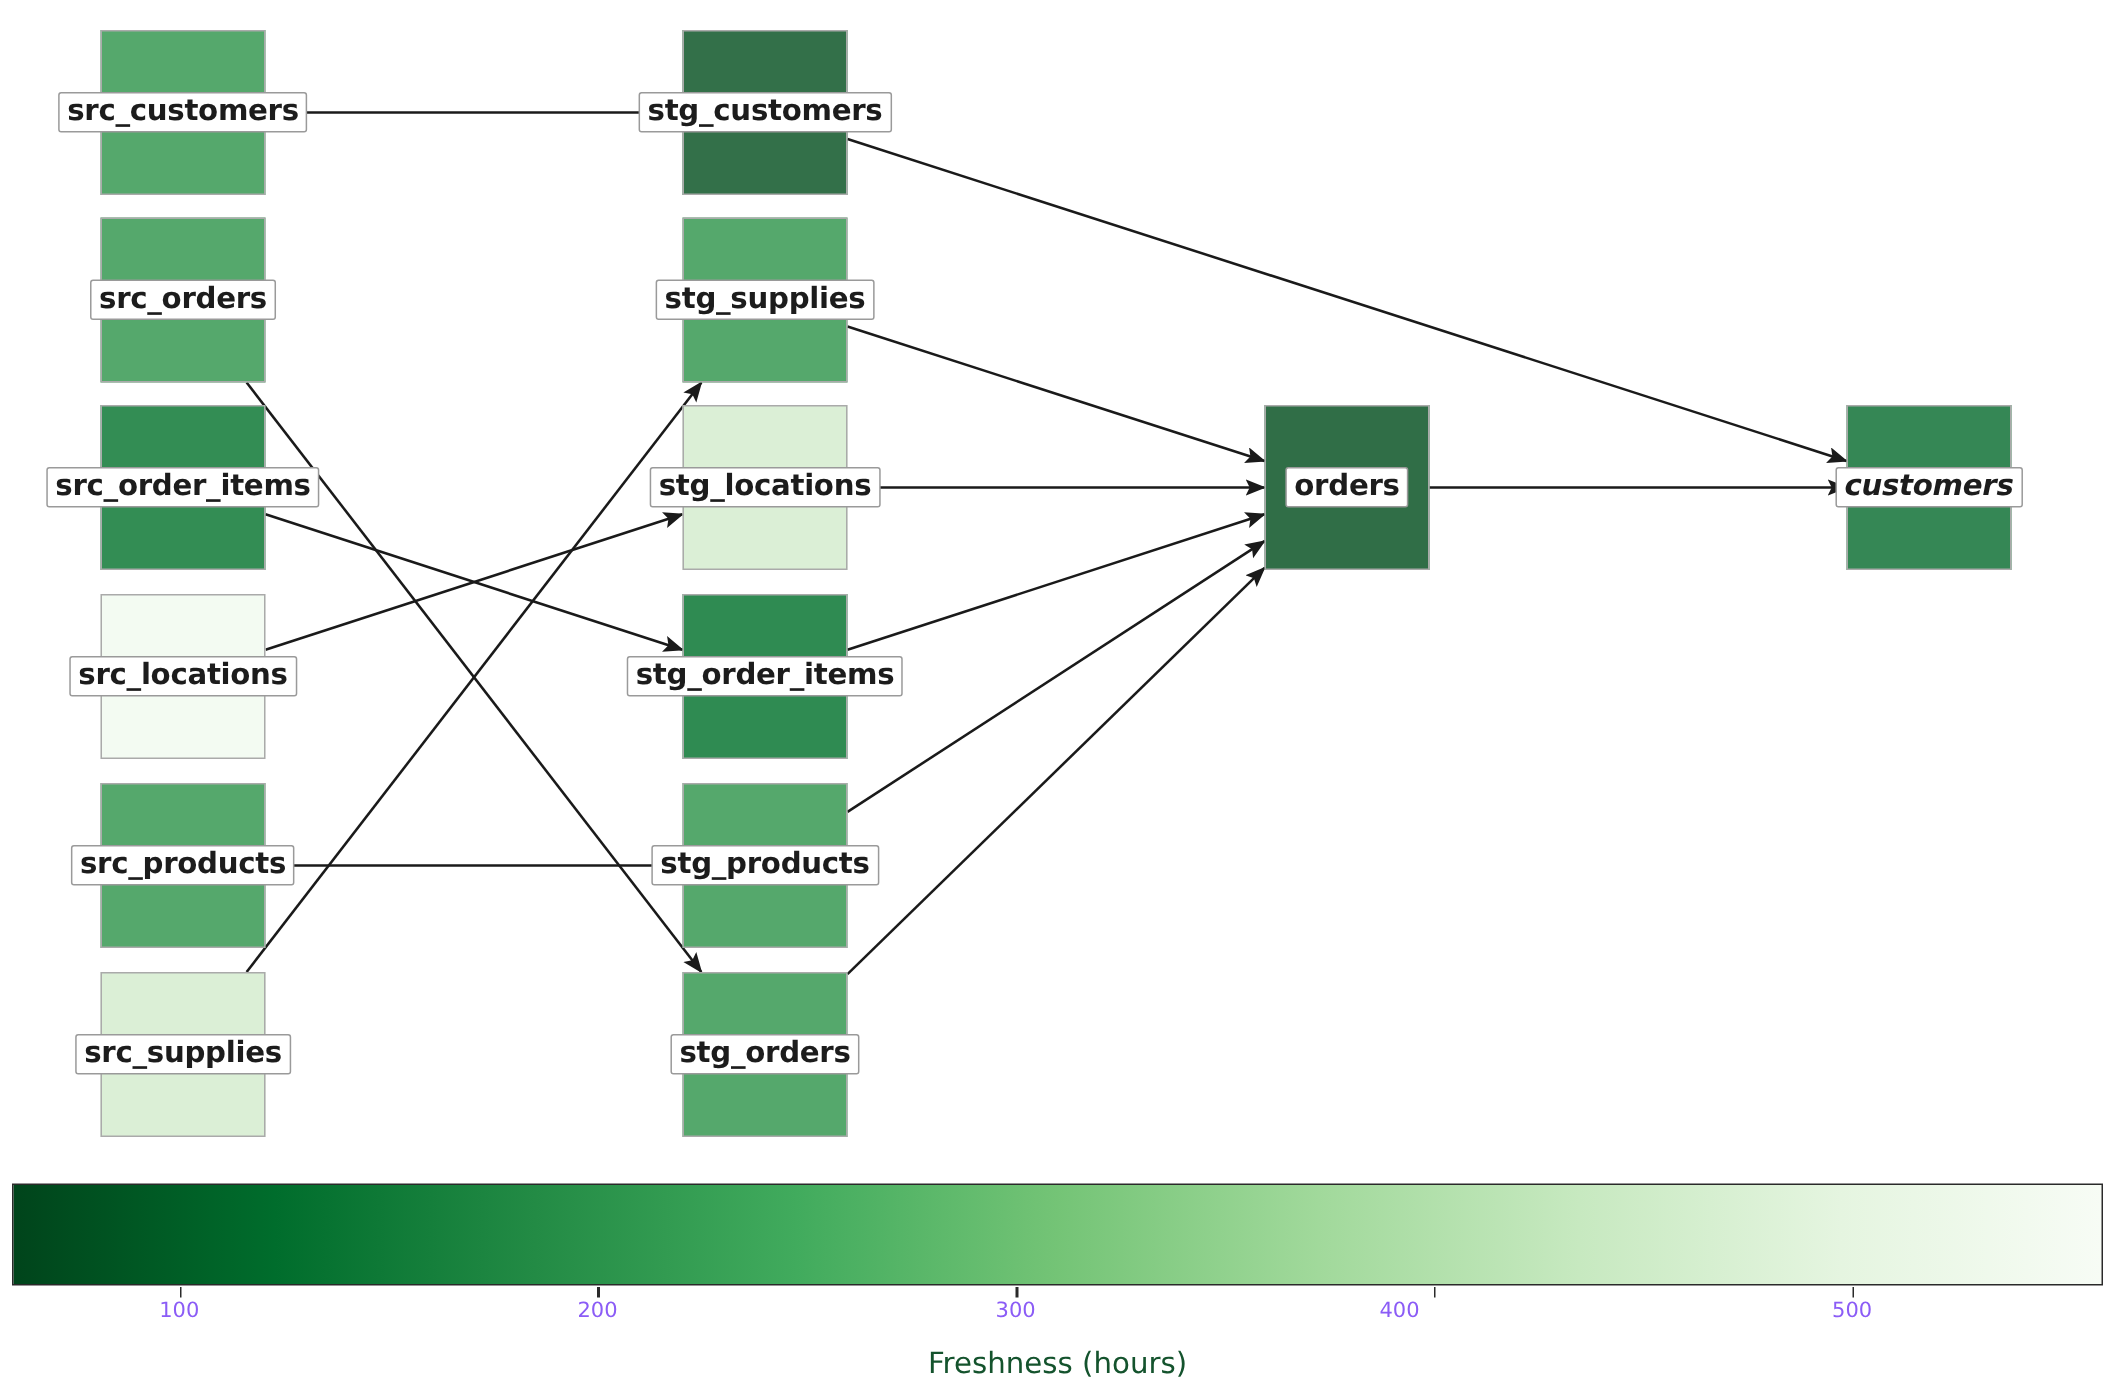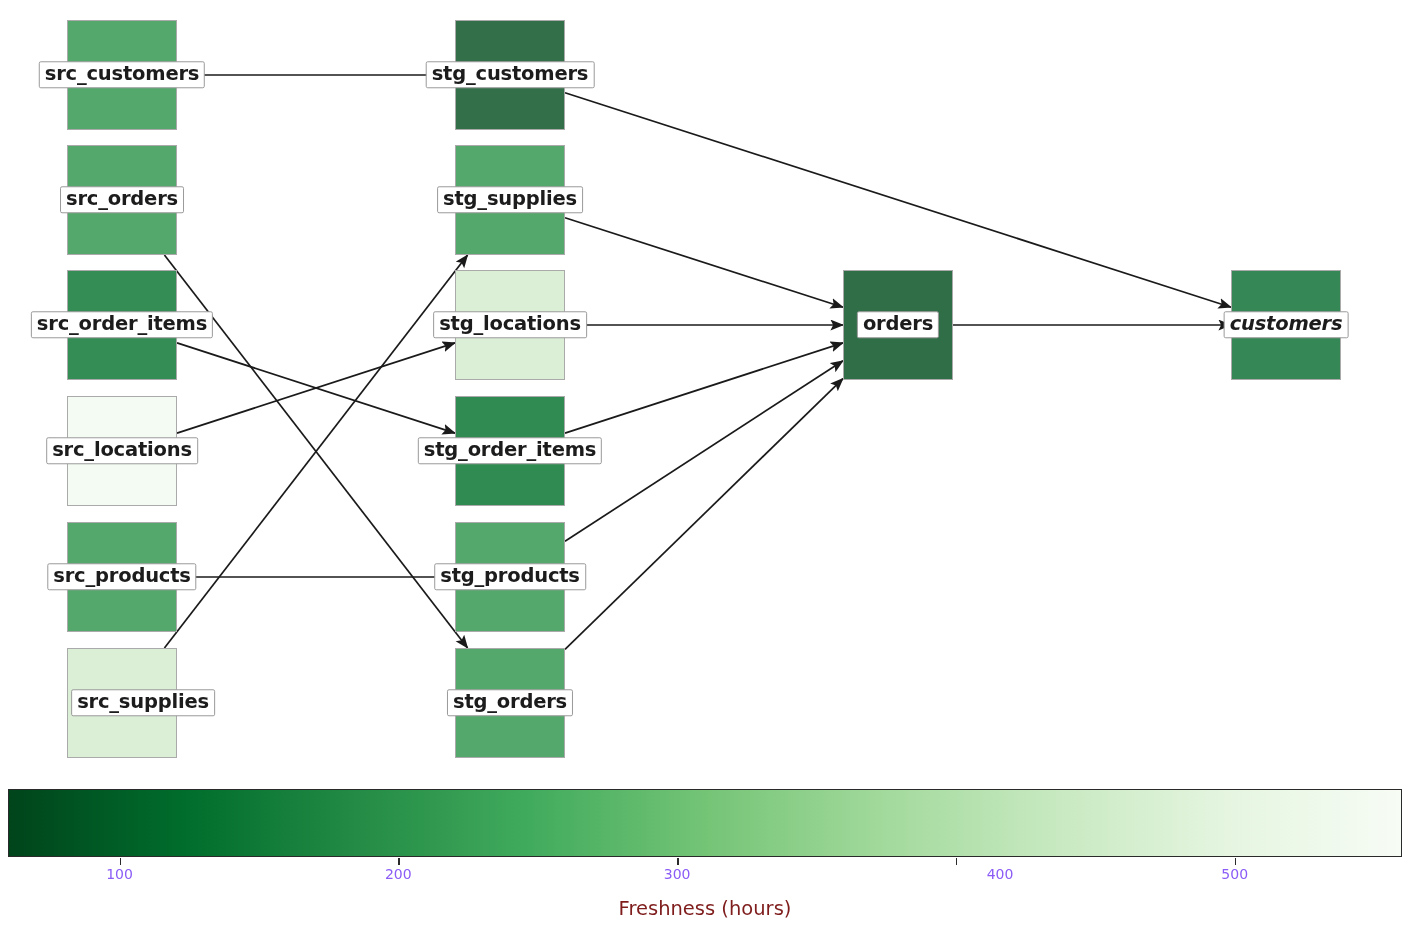--- a/index.html
+++ b/index.html
@@ -91,21 +91,21 @@
     font-size: 14px;
     color: #8b5cf6;
     font-family: "DejaVu Sans", sans-serif;
   }
   #colorbar-title {
     position: absolute;
     top: 897px;
     left: 705px;
     transform: translateX(-50%);
     font-size: 19.5px;
-    color: #7f1d1d;
+    color: #14532d;
     font-family: "DejaVu Sans", sans-serif;
     white-space: nowrap;
   }
 </style>
 </head>
 <body>
 
 <div id="canvas">
 
   <div id="graph-layer">
@@ -146,21 +146,21 @@
         <div class="node-rect" style="left: 455px; top: 648px; width: 110px; height: 110px; background: rgb(85, 168, 108);"></div>
         <div class="node-rect" style="left: 843px; top: 270px; width: 110px; height: 110px; background: rgb(48, 110, 71);"></div>
         <div class="node-rect" style="left: 1231px; top: 270px; width: 110px; height: 110px; background: rgb(53, 135, 85);"></div>
       </div>
     <div id="node-label-group">
         <div class="node-label" style="left: 122px; top: 75px;">src_customers</div>
         <div class="node-label" style="left: 122px; top: 200px;">src_orders</div>
         <div class="node-label" style="left: 122px; top: 325px;">src_order_items</div>
         <div class="node-label" style="left: 122px; top: 451px;">src_locations</div>
         <div class="node-label" style="left: 122px; top: 577px;">src_products</div>
-        <div class="node-label" style="left: 122px; top: 703px; margin-left: 21px;">src_supplies</div>
+        <div class="node-label" style="left: 122px; top: 703px;">src_supplies</div>
         <div class="node-label" style="left: 510px; top: 75px;">stg_customers</div>
         <div class="node-label" style="left: 510px; top: 200px;">stg_supplies</div>
         <div class="node-label" style="left: 510px; top: 325px;">stg_locations</div>
         <div class="node-label" style="left: 510px; top: 451px;">stg_order_items</div>
         <div class="node-label" style="left: 510px; top: 577px;">stg_products</div>
         <div class="node-label" style="left: 510px; top: 703px;">stg_orders</div>
         <div class="node-label" style="left: 898px; top: 325px;">orders</div>
         <div class="node-label" style="left: 1286px; top: 325px; font-style: italic;">customers</div>
       </div>
   </div>
@@ -169,19 +169,19 @@
     <div id="colorbar-gradient" style="background: linear-gradient(to right, rgb(0, 68, 27), rgb(0, 109, 44), rgb(35, 139, 69), rgb(65, 171, 93), rgb(116, 196, 118), rgb(161, 217, 155), rgb(199, 233, 192), rgb(229, 245, 224), rgb(247, 252, 245));"></div>
   </div>
   <div id="cb-ticks">
       <div class="cb-tick" style="left: 119.52px;"></div>
       <div class="cb-tick-label" style="left: 119.52px;">100</div>
       <div class="cb-tick" style="left: 398.32px;"></div>
       <div class="cb-tick-label" style="left: 398.32px;">200</div>
       <div class="cb-tick" style="left: 677.12px;"></div>
       <div class="cb-tick-label" style="left: 677.12px;">300</div>
       <div class="cb-tick" style="left: 955.92px;"></div>
-      <div class="cb-tick-label" style="left: 1000px;">400</div>
+      <div class="cb-tick-label" style="left: 933px;">400</div>
       <div class="cb-tick" style="left: 1234.72px;"></div>
       <div class="cb-tick-label" style="left: 1234.72px;">500</div>
     </div>
   <div id="colorbar-title">Freshness (hours)</div>
 
 </div>
 
 </body></html>

